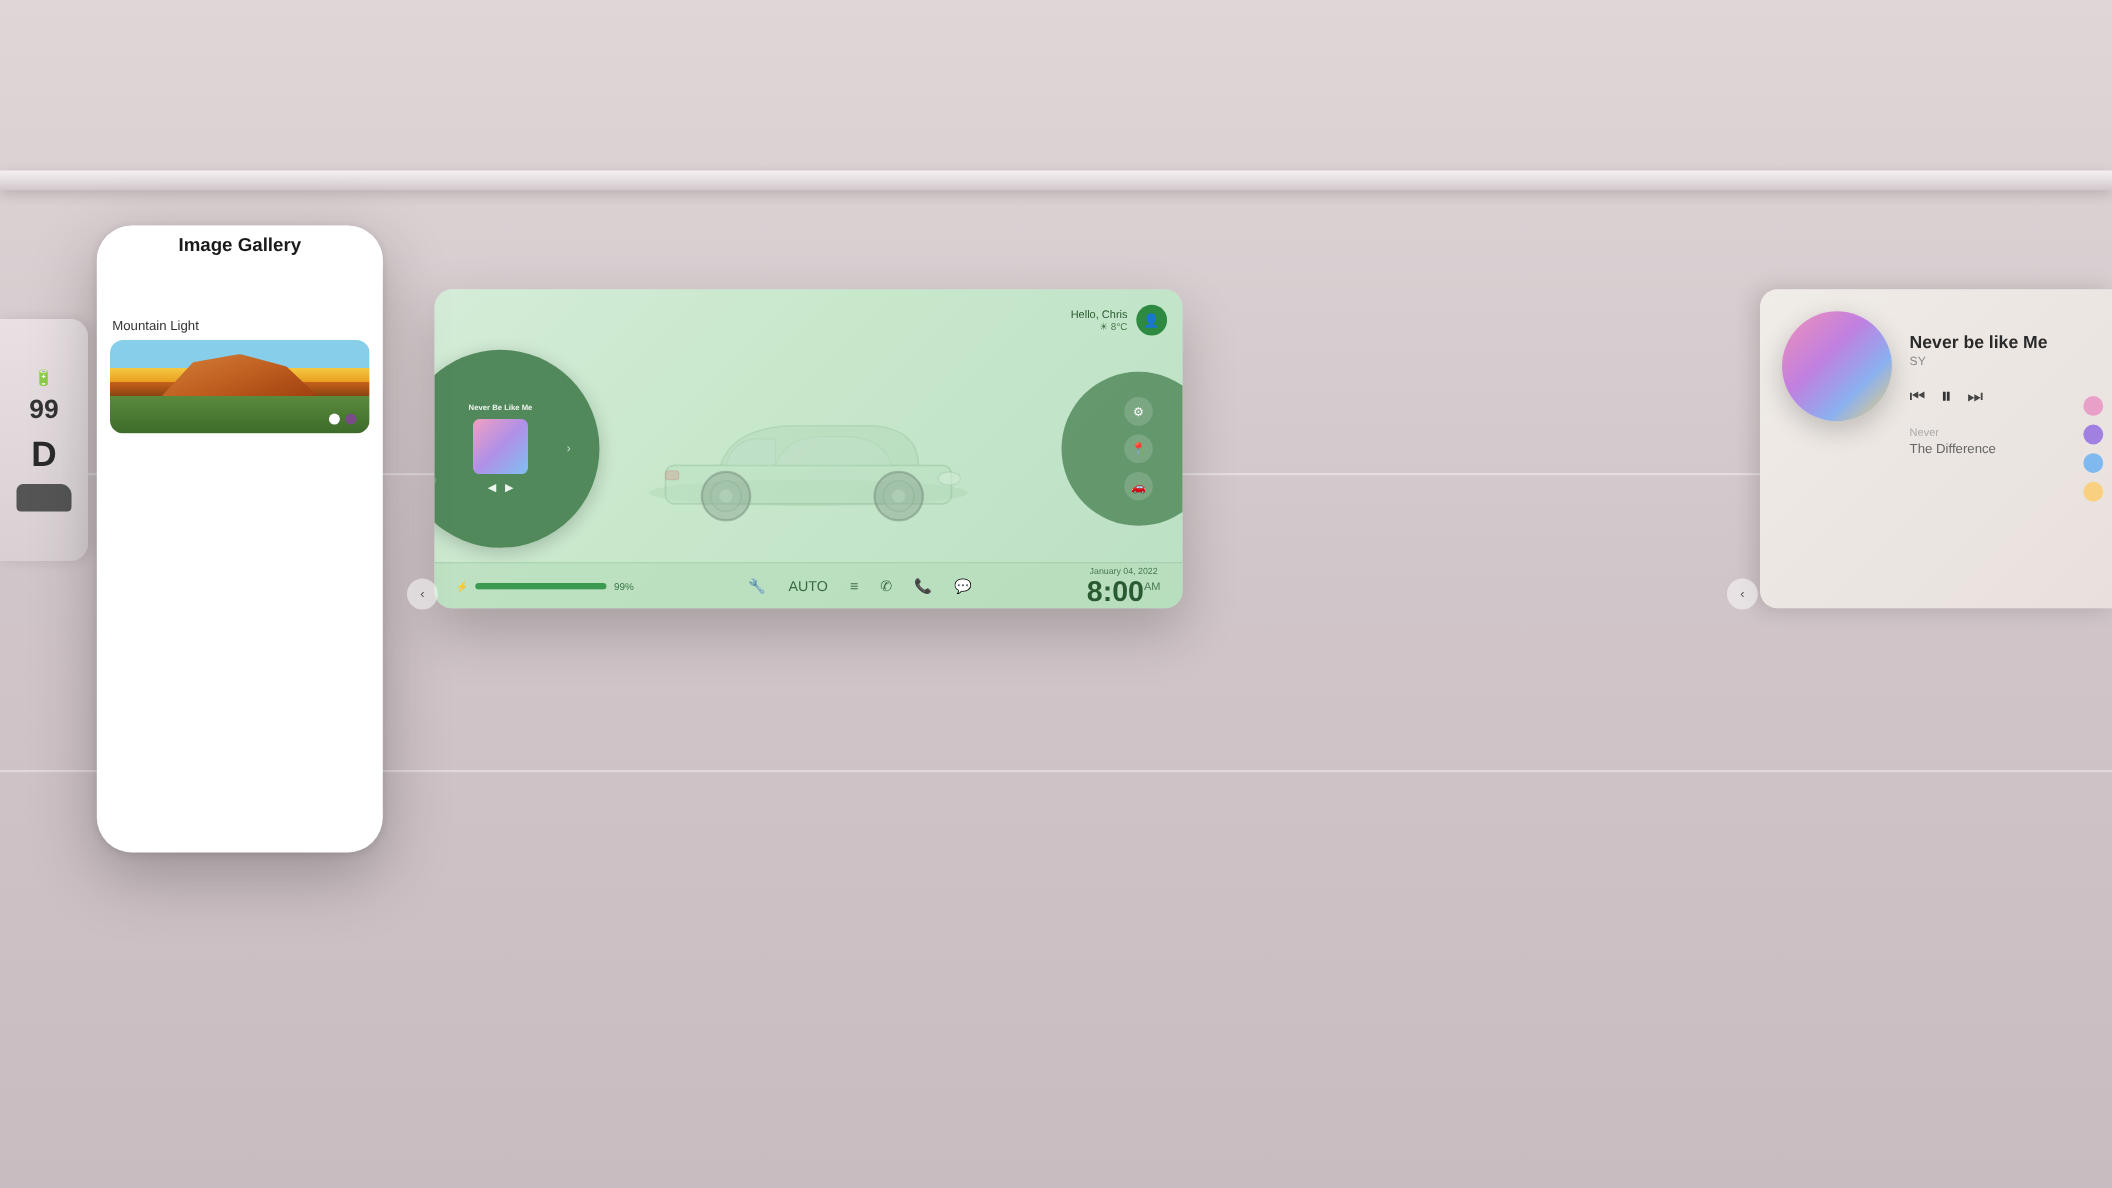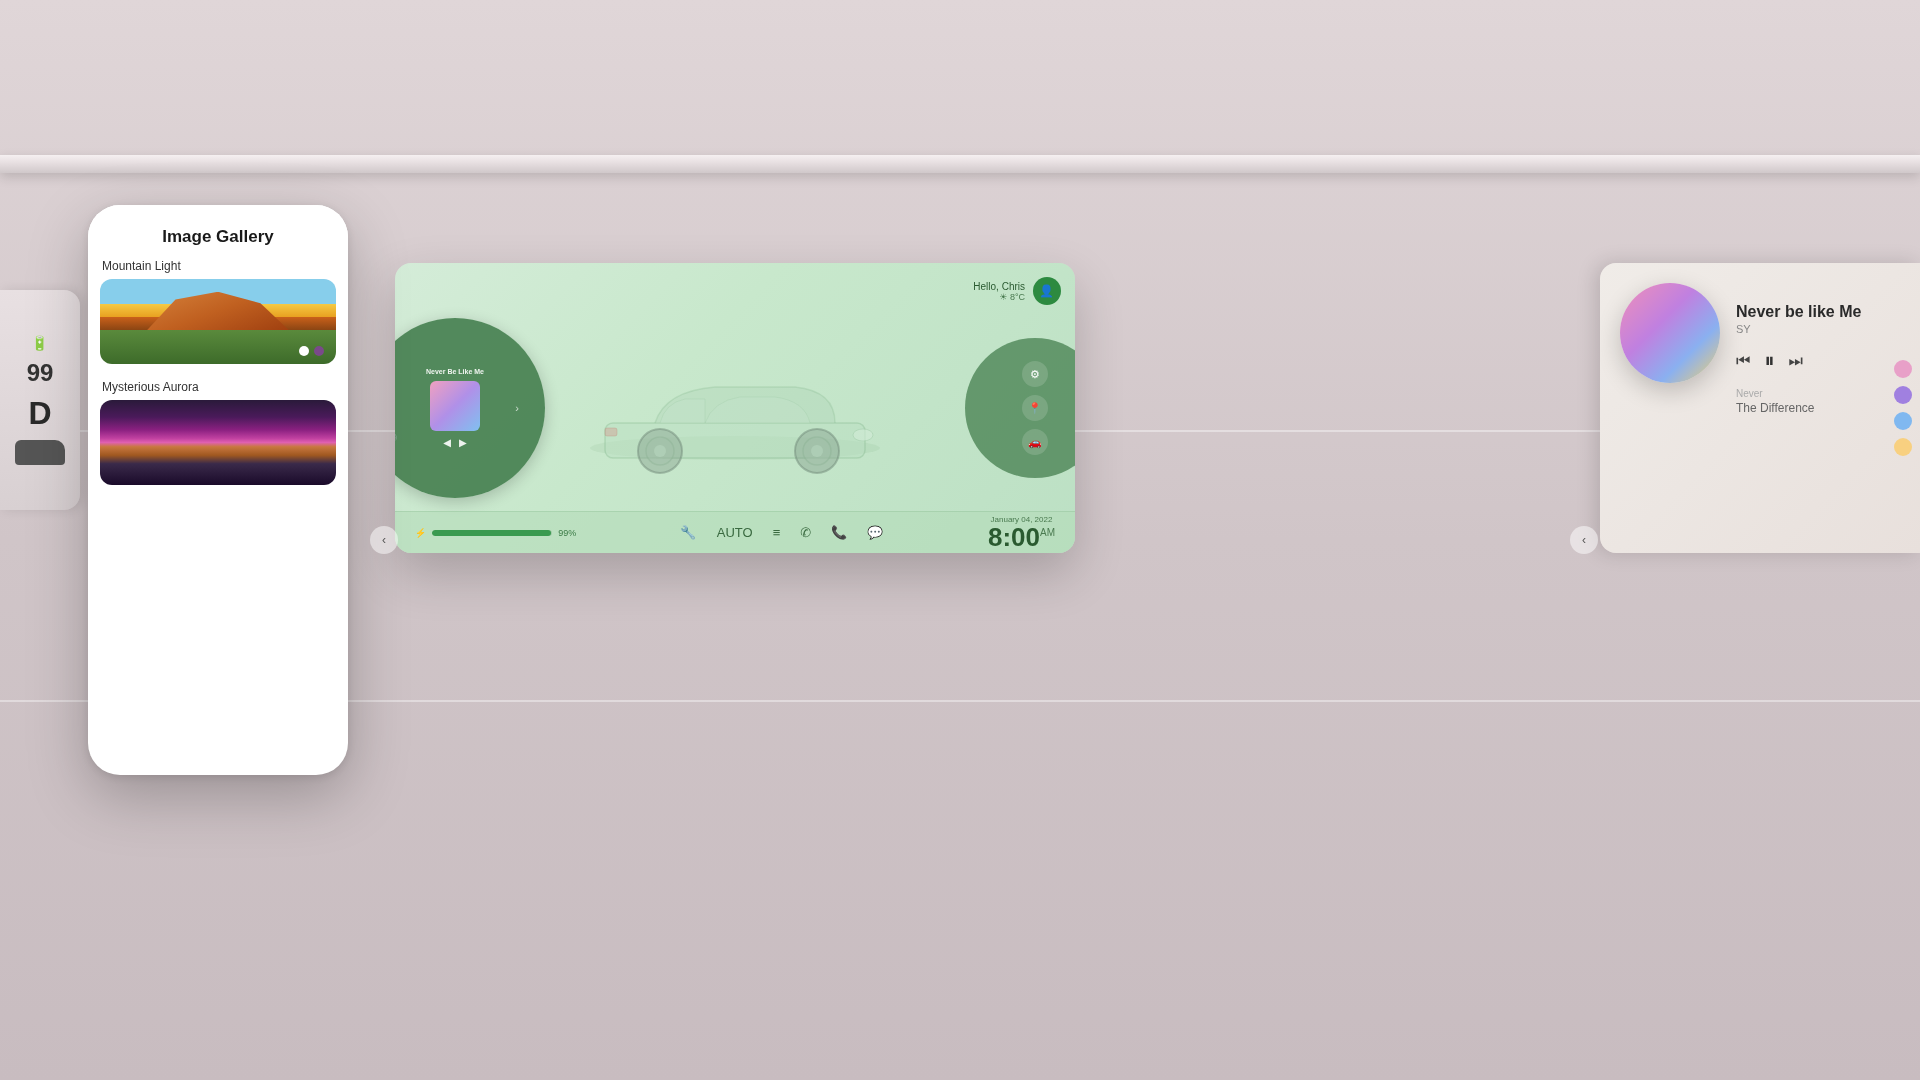--- a/index.html
+++ b/index.html
@@ -47,21 +47,21 @@
       height: 570px;
       background: #ffffff;
       border-radius: 32px;
       box-shadow: 0 20px 60px rgba(0,0,0,0.25), 0 2px 8px rgba(0,0,0,0.1);
       overflow: hidden;
       z-index: 10;
     }
 
     .phone-header {
       text-align: center;
-      padding: 22px 16px 12px;
+      padding: 8px 16px 12px;
       font-size: 17px;
       font-weight: 600;
       color: #1a1a1a;
       background: #fff;
     }
 
     .gallery-list {
       overflow-y: auto;
       height: calc(100% - 60px);
       padding: 0 12px 12px;
@@ -71,20 +71,21 @@
       margin-bottom: 16px;
       cursor: pointer;
     }
 
     .gallery-item-label {
       font-size: 12px;
       font-weight: 500;
       color: #333;
       margin-bottom: 6px;
       padding-left: 2px;
+      margin-top: 44px;
     }
 
     .gallery-img-wrap {
       position: relative;
       width: 100%;
       height: 85px;
       border-radius: 12px;
       overflow: hidden;
     }
 
@@ -604,26 +605,20 @@
         <div class="img-mountain"></div>
         <div class="dot-indicators">
           <div class="dot" style="background: #ffffff; border-color: rgba(255,255,255,0.9);"></div>
           <div class="dot" style="background: #7a4a8a; border-color: #7a4a8a;"></div>
         </div>
       </div>
     </div>
 
 
 
-    <div class="gallery-item">
-      <div class="gallery-item-label">Mysterious Aurora</div>
-      <div class="gallery-img-wrap">
-        <div class="img-aurora"></div>
-      </div>
-    </div>
 
   </div>
 </div>
 
 <div class="nav-arrow nav-arrow-left">‹</div>
 
 <div class="dashboard-screen">
 
   <div class="dash-top-right">
     <div class="dash-greeting">

